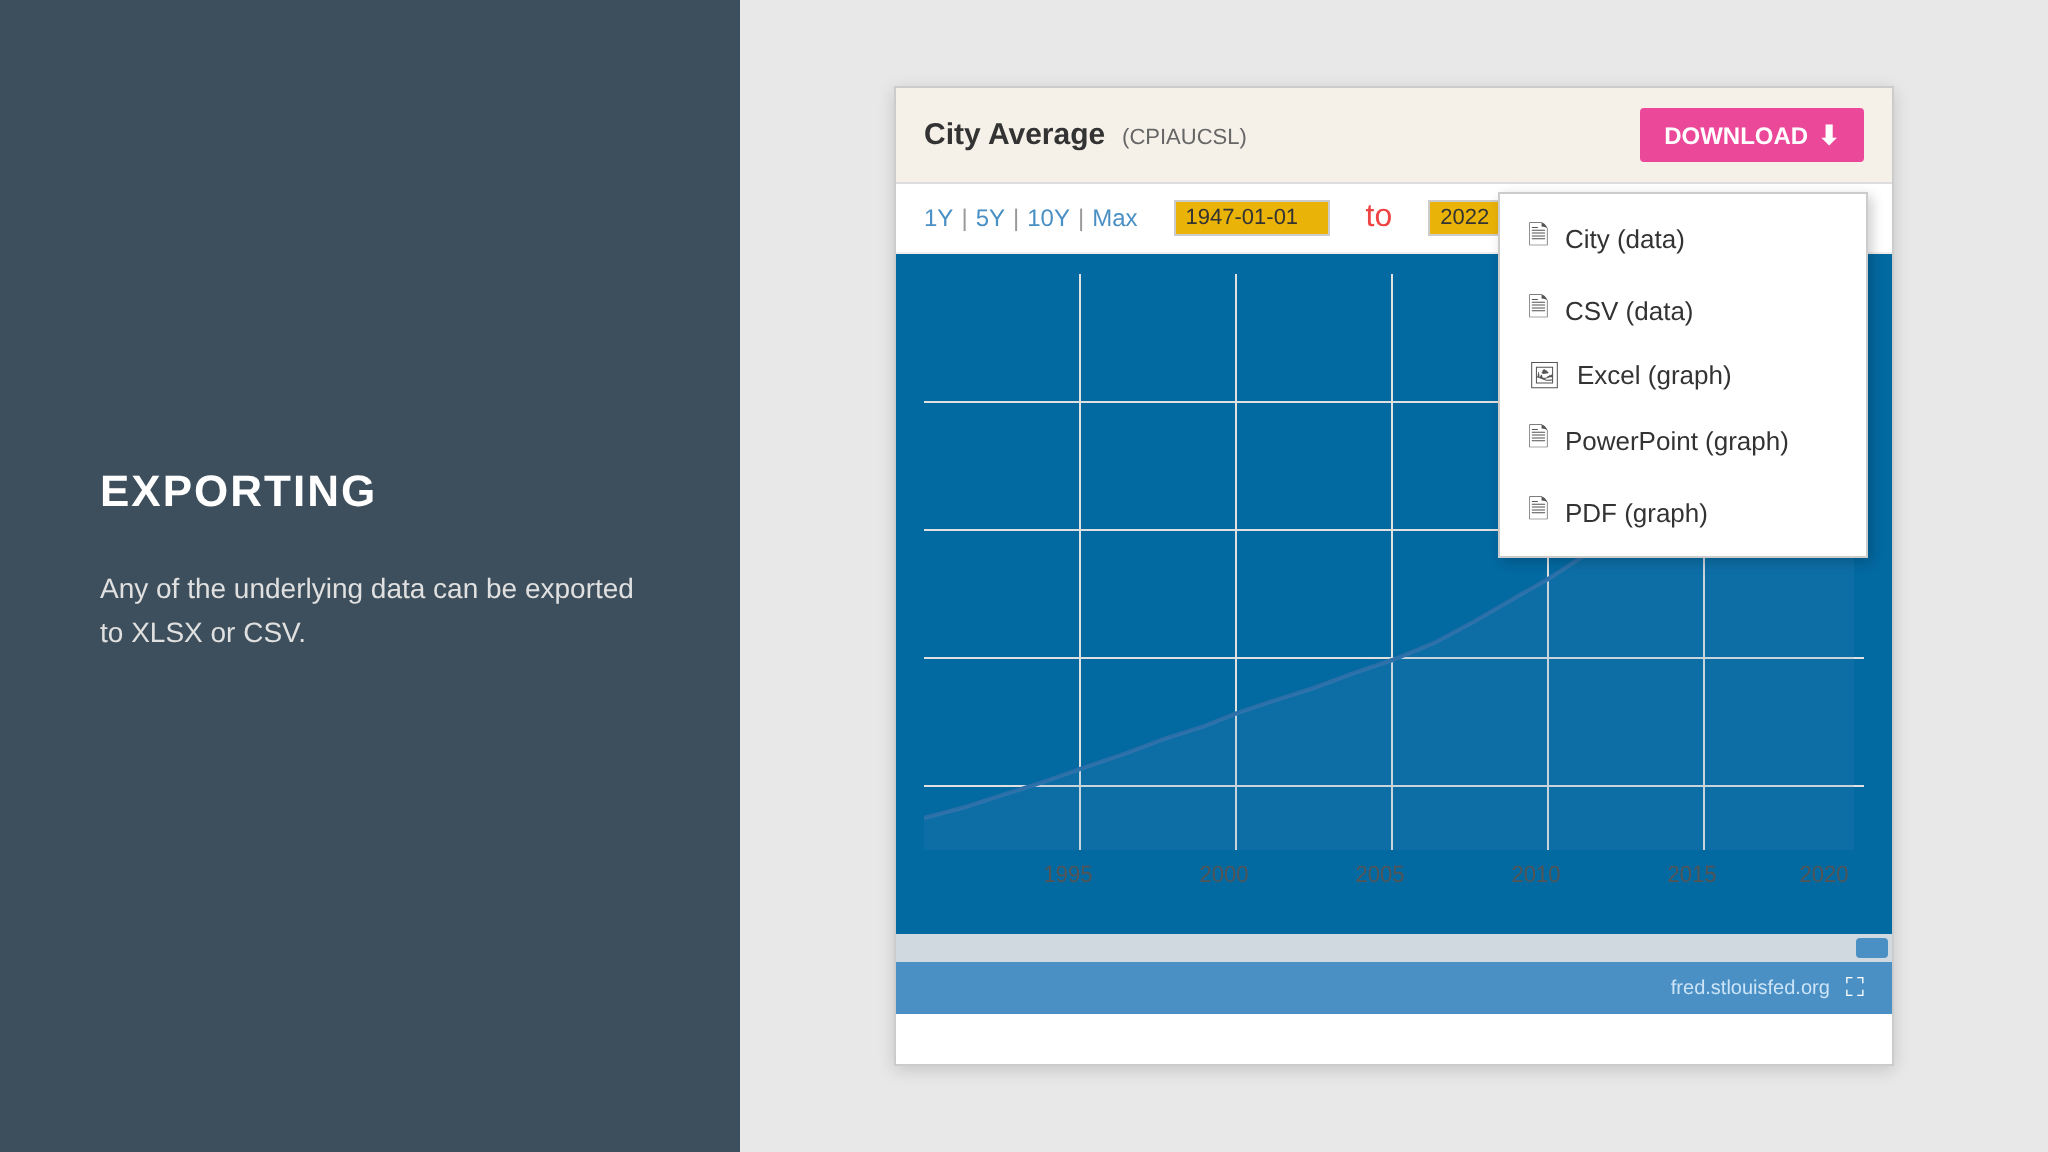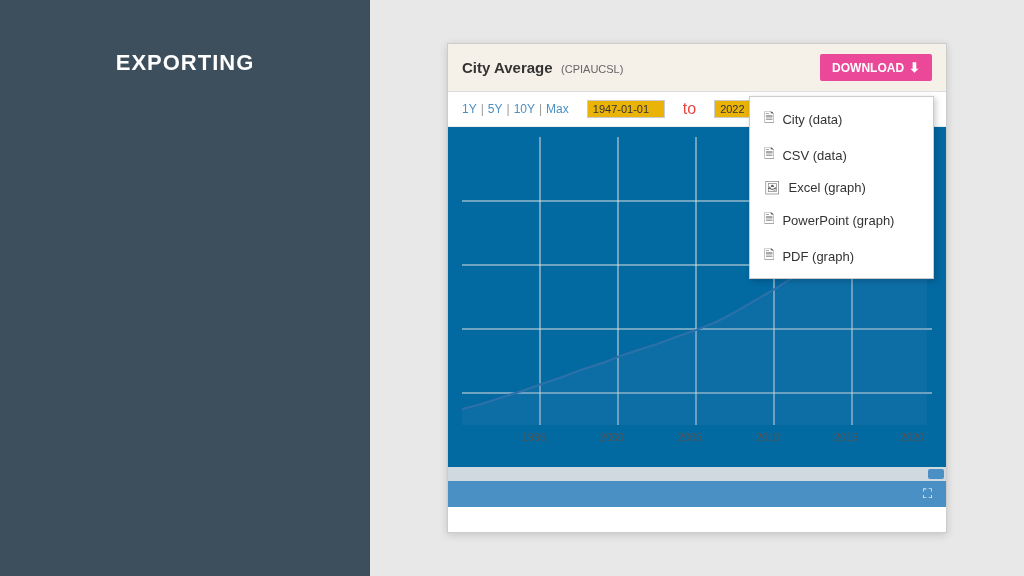--- a/index.html
+++ b/index.html
@@ -11,21 +11,21 @@
       display: flex;
       flex-direction: row;
     }
 
     
     .left-panel {
       width: 370px;
       height: 576px;
       background-color: #3d4f5c;
       display: flex;
-      flex-direction: row;
+      flex-direction: column;
       justify-content: center;
       padding: 50px 50px;
       flex-shrink: 0;
     }
 
     .section-title {
       color: #ffffff;
       font-size: 22px;
       font-weight: 900;
       letter-spacing: 1px;
@@ -250,20 +250,21 @@
 </head>
 <body>
 
 <div class="top-bar">
   <div class="top-bar-blue"></div>
   <div class="top-bar-gray"></div>
 </div>
 
 <div class="left-panel">
   <div class="section-title">EXPORTING</div>
+  <p class="section-text">Any of the underlying data can be exported to XLSX or CSV.</p>
 </div>
 
 <div class="right-panel">
 
   <div class="chart-card">
 
     <div class="chart-header">
       <div>
         <span class="chart-title">City Average</span>
         <span class="chart-subtitle">(CPIAUCSL)</span>
@@ -394,17 +395,18 @@
         <text x="450" y="285" font-size="11" fill="#555" text-anchor="middle">2020</text>
       </svg>
     </div>
 
     <div class="chart-scrollbar">
       <div class="chart-scrollbar-thumb"></div>
     </div>
 
     <div class="chart-footer">
       <div style="flex:1;"></div>
+      <span class="fred-url">fred.stlouisfed.org</span>
       <span class="expand-icon">⛶</span>
     </div>
 
   </div>
 </div>
 
 </body></html>

